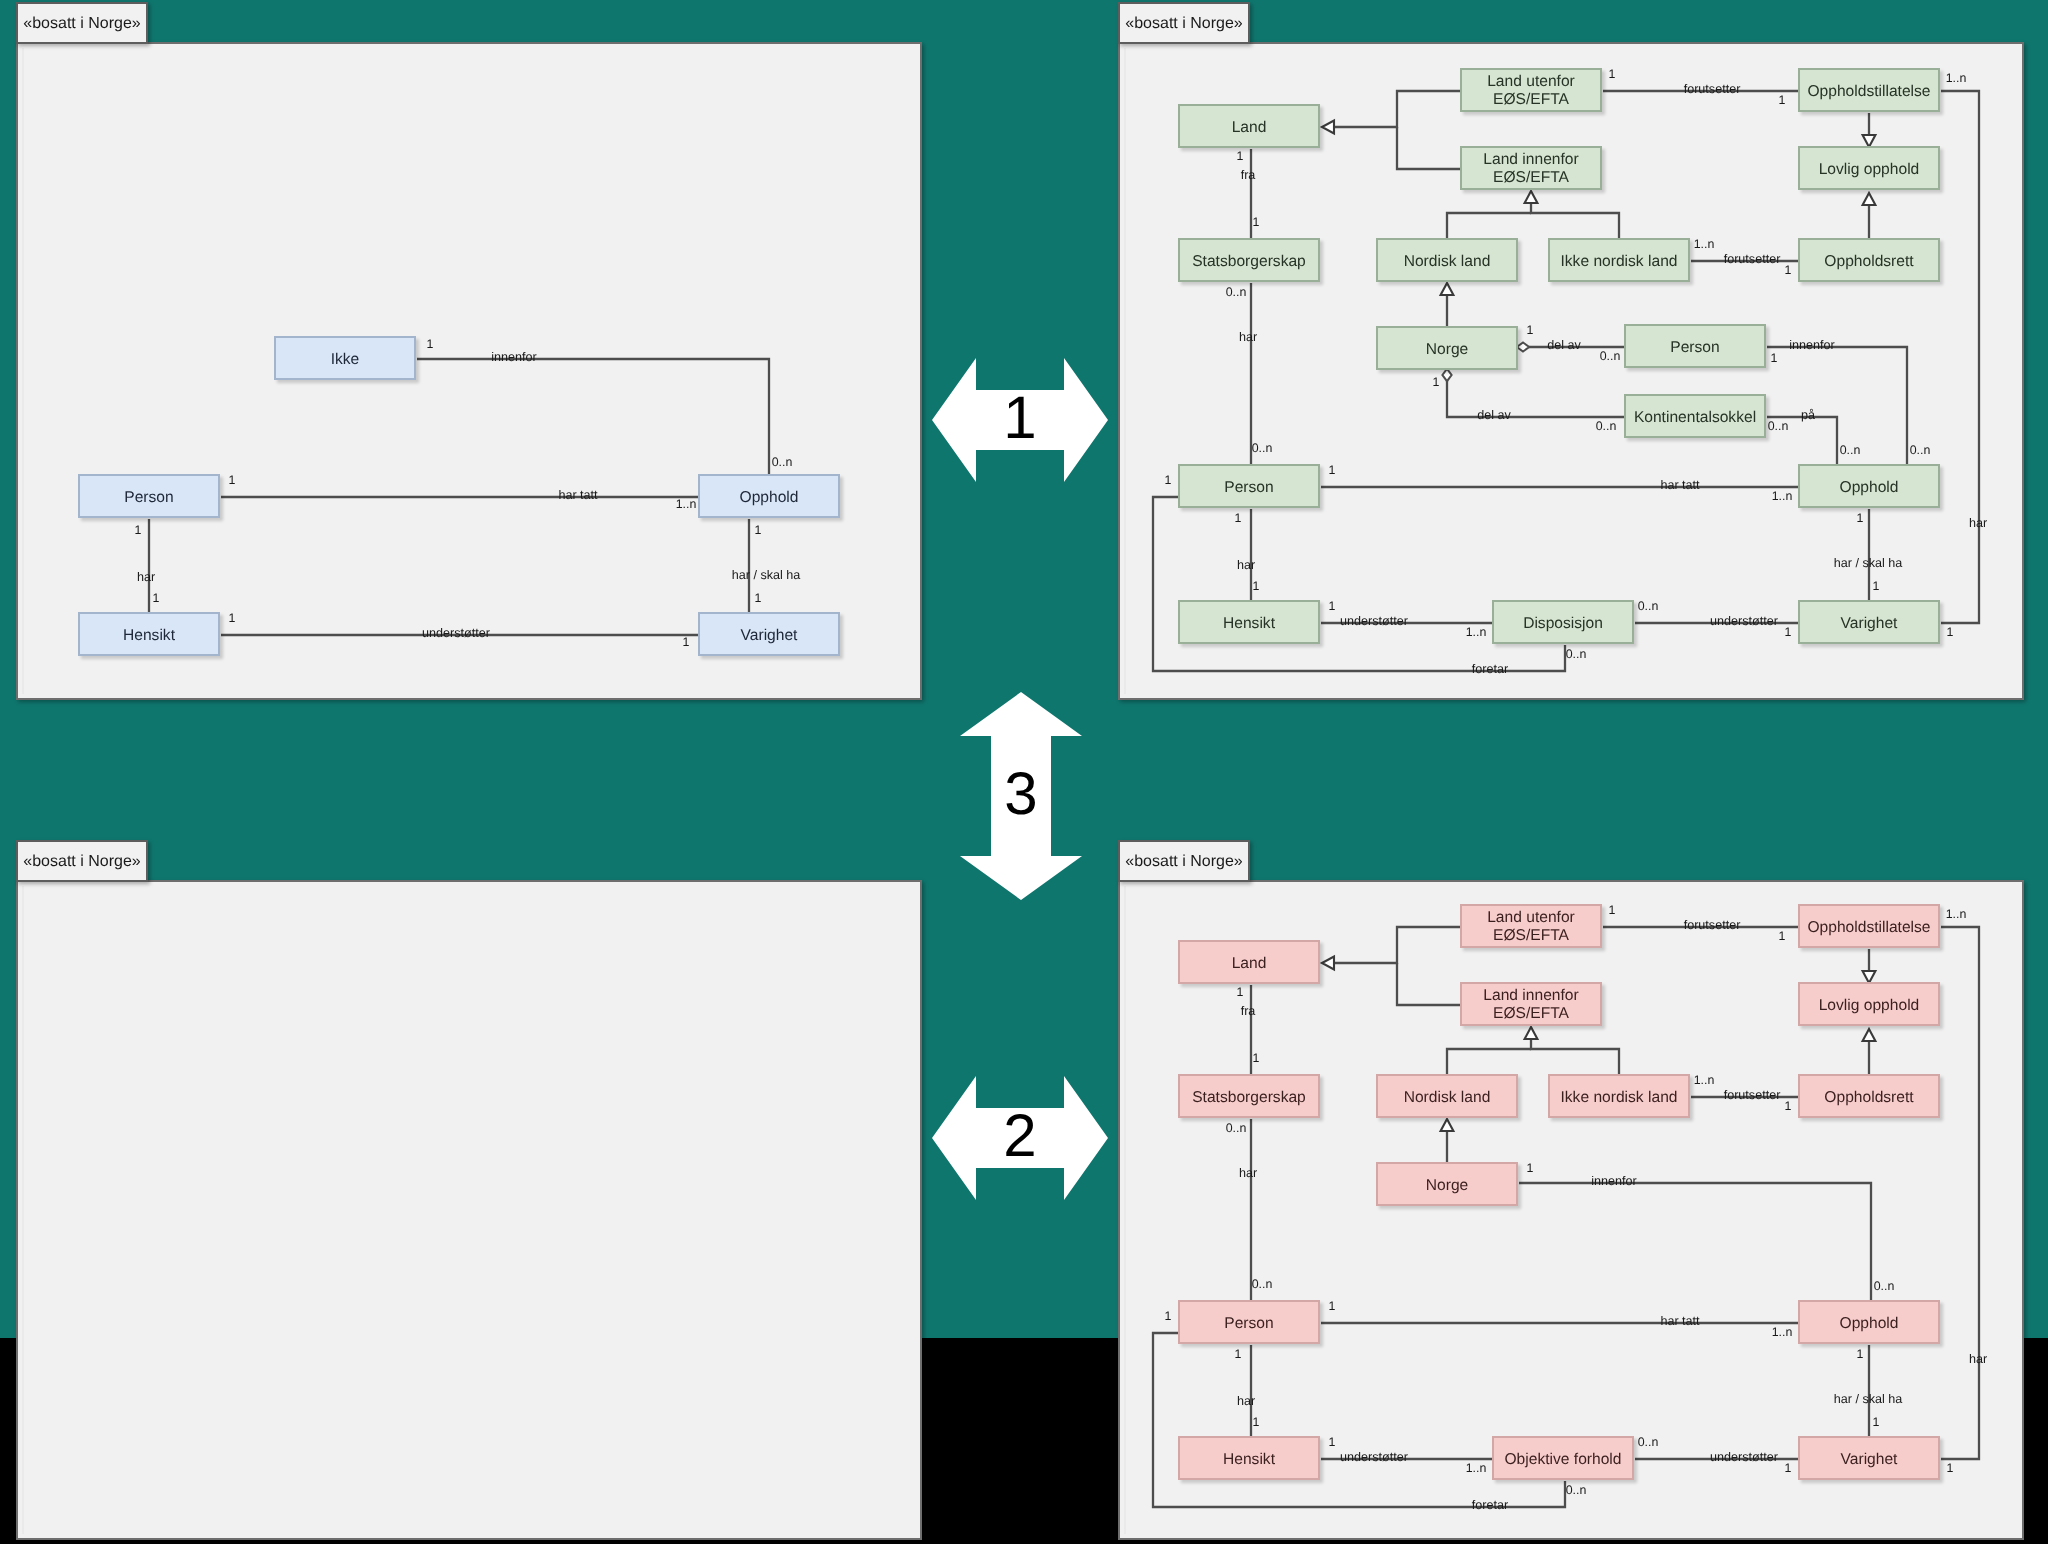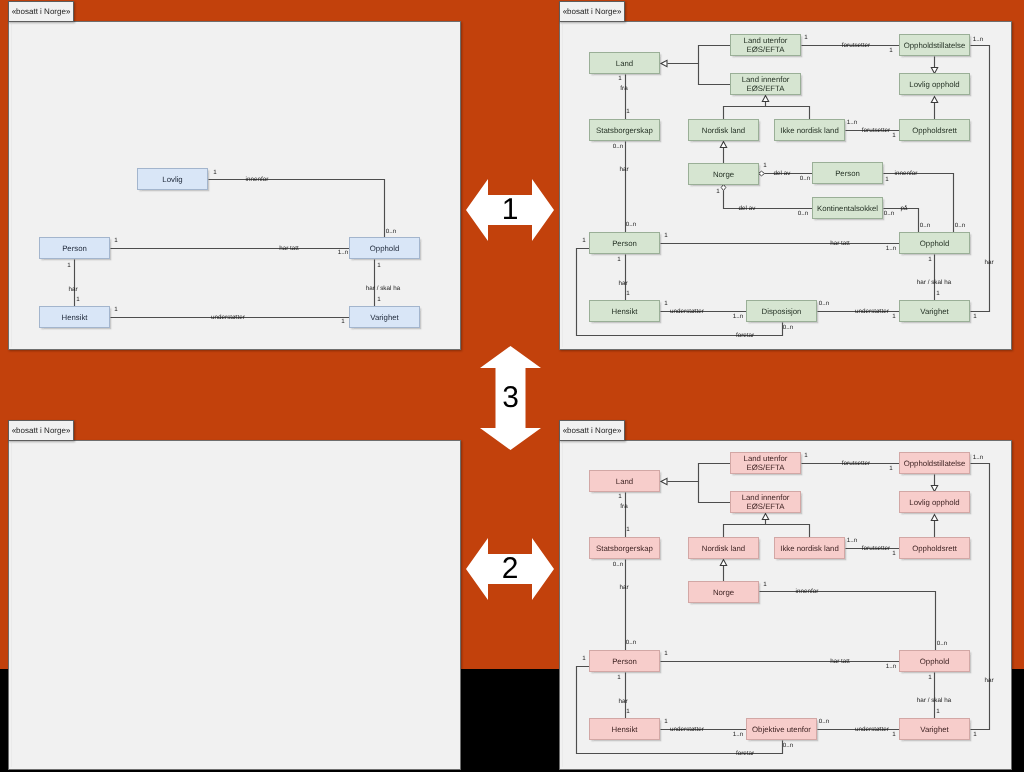--- a/index.html
+++ b/index.html
@@ -1,19 +1,19 @@
 <!DOCTYPE html>
 <html><head>
 <meta charset="utf-8">
 <title>bosatt i Norge</title>
 <style>
   html,body{margin:0;padding:0;background:#000;}
   body{width:1024px;height:772px;overflow:hidden;
        font-family:"Liberation Sans",sans-serif;-webkit-font-smoothing:antialiased;text-rendering:geometricPrecision;}
-  #stage{position:relative;width:1024px;height:669px;background:#c2410c;}
+  #stage{position:relative;width:1024px;height:669px;background:#0f766e;}
 
   .panel{position:absolute;background:#f1f1f1;border:1px solid #6e6e6e;box-sizing:border-box;
         box-shadow:1px 1px 2px rgba(0,0,0,0.30);}
   .panel::before{content:"";position:absolute;left:2px;top:2px;bottom:2px;width:1px;background:#eaeaea;}
   .panel-tab{position:absolute;background:#f1f1f1;border:1px solid #5d5d5d;box-sizing:border-box;
         box-shadow:1px 1px 2px rgba(0,0,0,0.30);
         font-size:8px;color:#1a1a1a;display:flex;align-items:center;justify-content:center;
         letter-spacing:0px;white-space:nowrap;}
 
   .node{position:absolute;box-sizing:border-box;border:1px solid #7f9e7f;
@@ -50,21 +50,21 @@
     <span>«bosatt i Norge»</span>
   </div>
   <div class="layer">
       <svg class="edges" width="1024" height="772" style="transform: translate(0.5px, 0.5px);">
         <polyline points="208,179 384,179 384,237"></polyline>
         <polyline points="110,248 349,248"></polyline>
         <polyline points="74,259 74,306"></polyline>
         <polyline points="374,259 374,306"></polyline>
         <polyline points="110,317 349,317"></polyline>
       </svg>
-      <div class="node blue" style="left: 137px; top: 168px; width: 71px; height: 22px;"><span>Lovlig</span></div>
+      <div class="node blue" style="left: 137px; top: 168px; width: 71px; height: 22px;"><span>Ikke</span></div>
       <div class="node blue" style="left: 39px; top: 237px; width: 71px; height: 22px;"><span>Person</span></div>
       <div class="node blue" style="left: 349px; top: 237px; width: 71px; height: 22px;"><span>Opphold</span></div>
       <div class="node blue" style="left: 39px; top: 306px; width: 71px; height: 22px;"><span>Hensikt</span></div>
       <div class="node blue" style="left: 349px; top: 306px; width: 71px; height: 22px;"><span>Varighet</span></div>
       <div class="lbl" style="left: 257px; top: 179px;">innenfor</div>
       <div class="mult" style="left: 215px; top: 173px;">1</div>
       <div class="mult" style="left: 391px; top: 232px;">0..n</div>
       <div class="lbl" style="left: 289px; top: 248px;">har tatt</div>
       <div class="mult" style="left: 116px; top: 241px;">1</div>
       <div class="mult" style="left: 343px; top: 253px;">1..n</div>
@@ -228,21 +228,21 @@
       <div class="node pink" style="left: 899px; top: 452px; width: 71px; height: 22px;"><span>Oppholdstillatelse</span></div>
       <div class="node pink" style="left: 899px; top: 491px; width: 71px; height: 22px;"><span>Lovlig opphold</span></div>
       <div class="node pink" style="left: 899px; top: 537px; width: 71px; height: 22px;"><span>Oppholdsrett</span></div>
       <div class="node pink" style="left: 589px; top: 537px; width: 71px; height: 22px;"><span>Statsborgerskap</span></div>
       <div class="node pink" style="left: 688px; top: 537px; width: 71px; height: 22px;"><span>Nordisk land</span></div>
       <div class="node pink" style="left: 774px; top: 537px; width: 71px; height: 22px;"><span>Ikke nordisk land</span></div>
       <div class="node pink" style="left: 688px; top: 581px; width: 71px; height: 22px;"><span>Norge</span></div>
       <div class="node pink" style="left: 589px; top: 650px; width: 71px; height: 22px;"><span>Person</span></div>
       <div class="node pink" style="left: 899px; top: 650px; width: 71px; height: 22px;"><span>Opphold</span></div>
       <div class="node pink" style="left: 589px; top: 718px; width: 71px; height: 22px;"><span>Hensikt</span></div>
-      <div class="node pink" style="left: 746px; top: 718px; width: 71px; height: 22px;"><span>Objektive utenfor</span></div>
+      <div class="node pink" style="left: 746px; top: 718px; width: 71px; height: 22px;"><span>Objektive forhold</span></div>
       <div class="node pink" style="left: 899px; top: 718px; width: 71px; height: 22px;"><span>Varighet</span></div>
       <div class="lbl" style="left: 624px; top: 506px;">fra</div>
       <div class="mult" style="left: 620px; top: 497px;">1</div>
       <div class="mult" style="left: 628px; top: 530px;">1</div>
       <div class="lbl" style="left: 624px; top: 587px;">har</div>
       <div class="mult" style="left: 618px; top: 565px;">0..n</div>
       <div class="mult" style="left: 631px; top: 643px;">0..n</div>
       <div class="lbl" style="left: 856px; top: 463px;">forutsetter</div>
       <div class="mult" style="left: 806px; top: 456px;">1</div>
       <div class="mult" style="left: 891px; top: 469px;">1</div>

